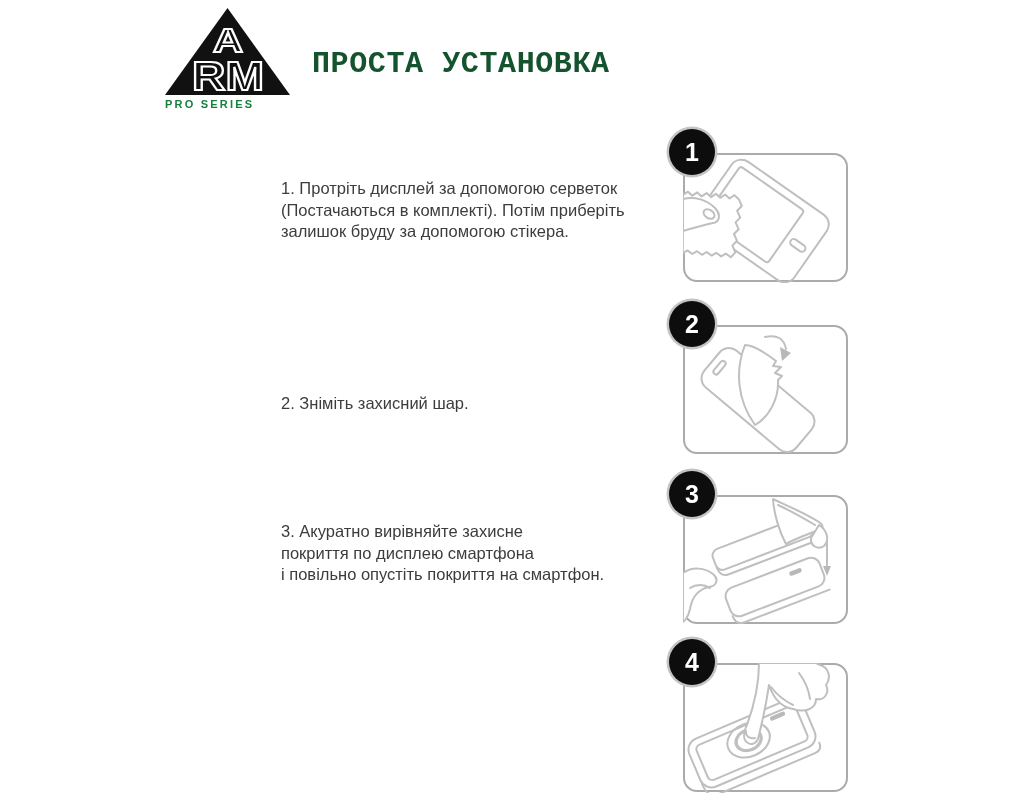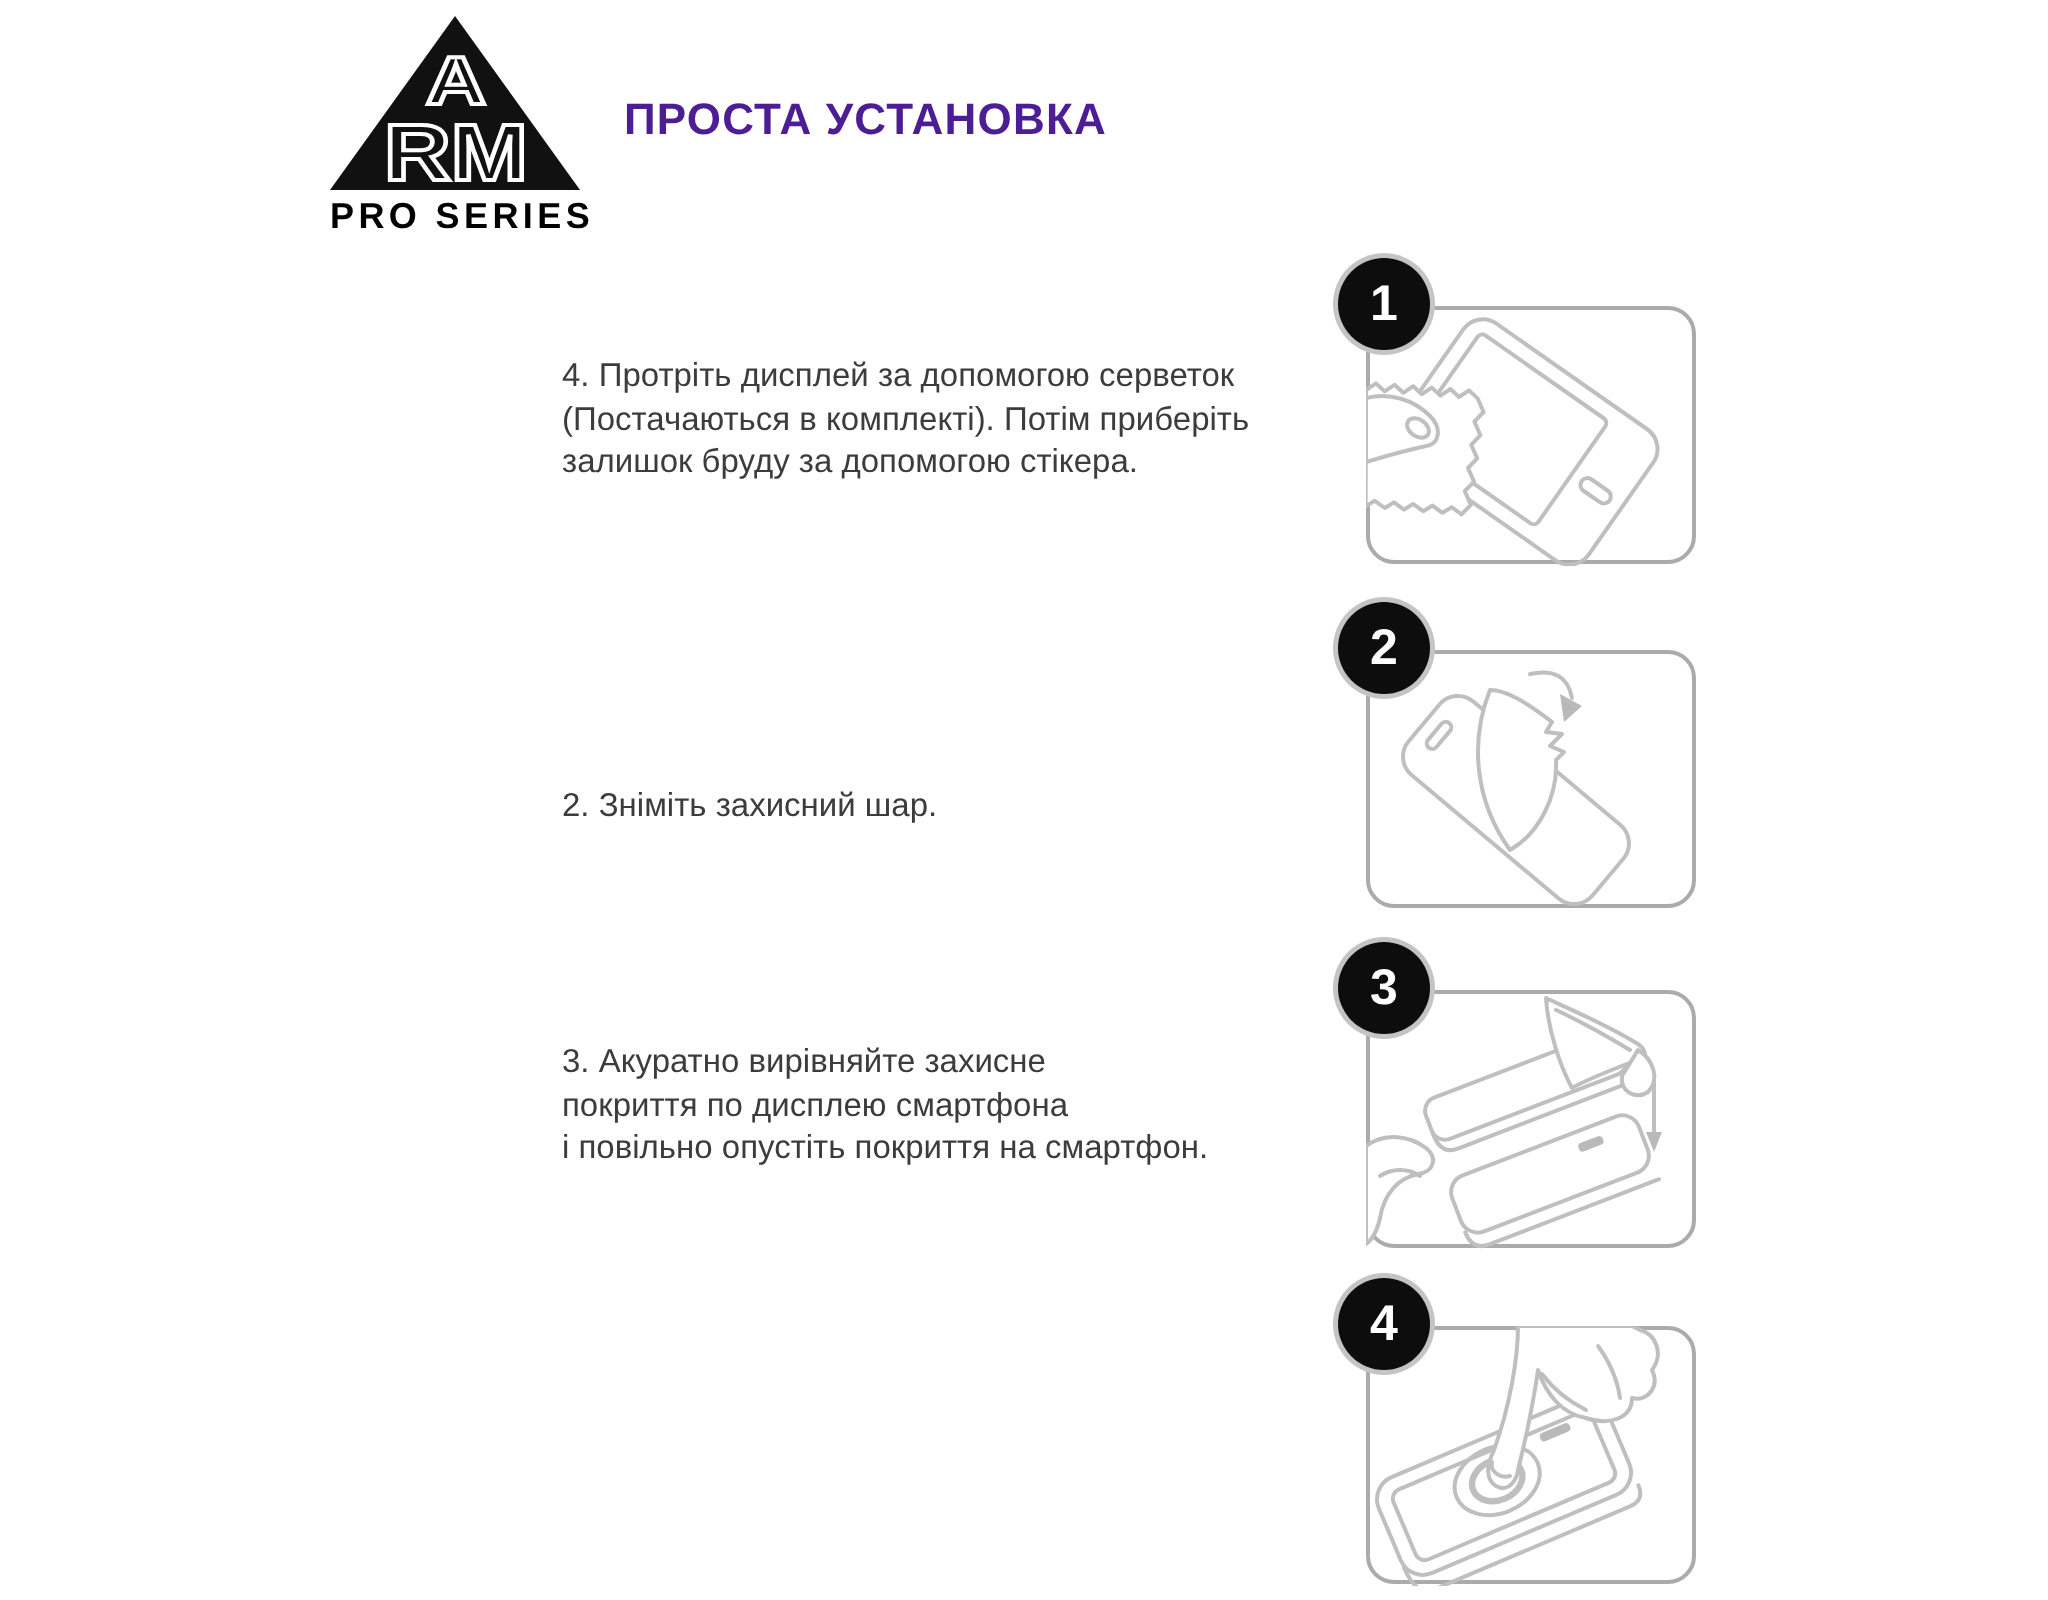--- a/index.html
+++ b/index.html
@@ -4,27 +4,27 @@
 <style>
   html,body{margin:0;padding:0;background:#fff;}
   .sheet{
     position:relative;width:1024px;height:800px;background:#ffffff;
     font-family:"Liberation Sans", sans-serif;overflow:hidden;
   }
   
   .brand{position:absolute;left:165px;top:8px;width:125px;}
   .brand svg{display:block;}
   .brand-series{
-    margin-top:3px;text-align:left;font-weight:700;font-size:18px;
-    letter-spacing:2.2px;color:#000000;white-space:nowrap;
+    margin-top:3px;text-align:left;font-weight:700;font-size:11px;
+    letter-spacing:2.2px;color:#15803d;white-space:nowrap;
   }
   
   .title{
     position:absolute;left:312px;top:47px;margin:0;
-    font-size:22px;font-weight:800;letter-spacing:.6px;color:#4c1d95;white-space:nowrap;
+    font-size:30px;font-weight:800;letter-spacing:.6px;color:#14532d;white-space:nowrap;font-family:Liberation Mono, monospace;
   }
   
   .step{position:absolute;left:0;width:1024px;height:129px;}
   .step-text{
     position:absolute;left:281px;margin:0;width:400px;
     font-size:16.5px;line-height:21.5px;color:#3c3c3c;white-space:pre-line;
   }
   .illus{
     position:absolute;left:683px;top:0;width:165px;height:129px;
     border:2px solid #ababab;border-radius:14px;background:#fff;box-sizing:border-box;
@@ -54,21 +54,21 @@
       <polygon points="62.5,0 0,87 125,87" fill="#111111"></polygon>
       <text x="63" y="44" text-anchor="middle" font-family="Liberation Sans, sans-serif" font-size="34" font-weight="bold" fill="#111111" stroke="#ffffff" stroke-width="2" textLength="30" lengthAdjust="spacingAndGlyphs">A</text>
       <text x="63" y="82" text-anchor="middle" font-family="Liberation Sans, sans-serif" font-size="40" font-weight="bold" fill="#111111" stroke="#ffffff" stroke-width="2" textLength="72" lengthAdjust="spacingAndGlyphs">RM</text>
     </svg>
     <div class="brand-series">PRO SERIES</div>
   </div>
 
   <h1 class="title">ПРОСТА УСТАНОВКА</h1>
 
   <section class="step" style="top:153px">
-    <p class="step-text" style="top:25px">4. Протріть дисплей за допомогою серветок
+    <p class="step-text" style="top:25px">1. Протріть дисплей за допомогою серветок
 (Постачаються в комплекті). Потім приберіть
 залишок бруду за допомогою стікера.</p>
     <div class="illus">
       <div class="badge">
         <span>1</span>
       </div>
       <svg class="art" width="166" height="130" viewBox="0 0 166 130">
 
         <g transform="translate(80,68) rotate(35)">
           <rect x="-58" y="-40" width="116" height="80" rx="12"></rect>

